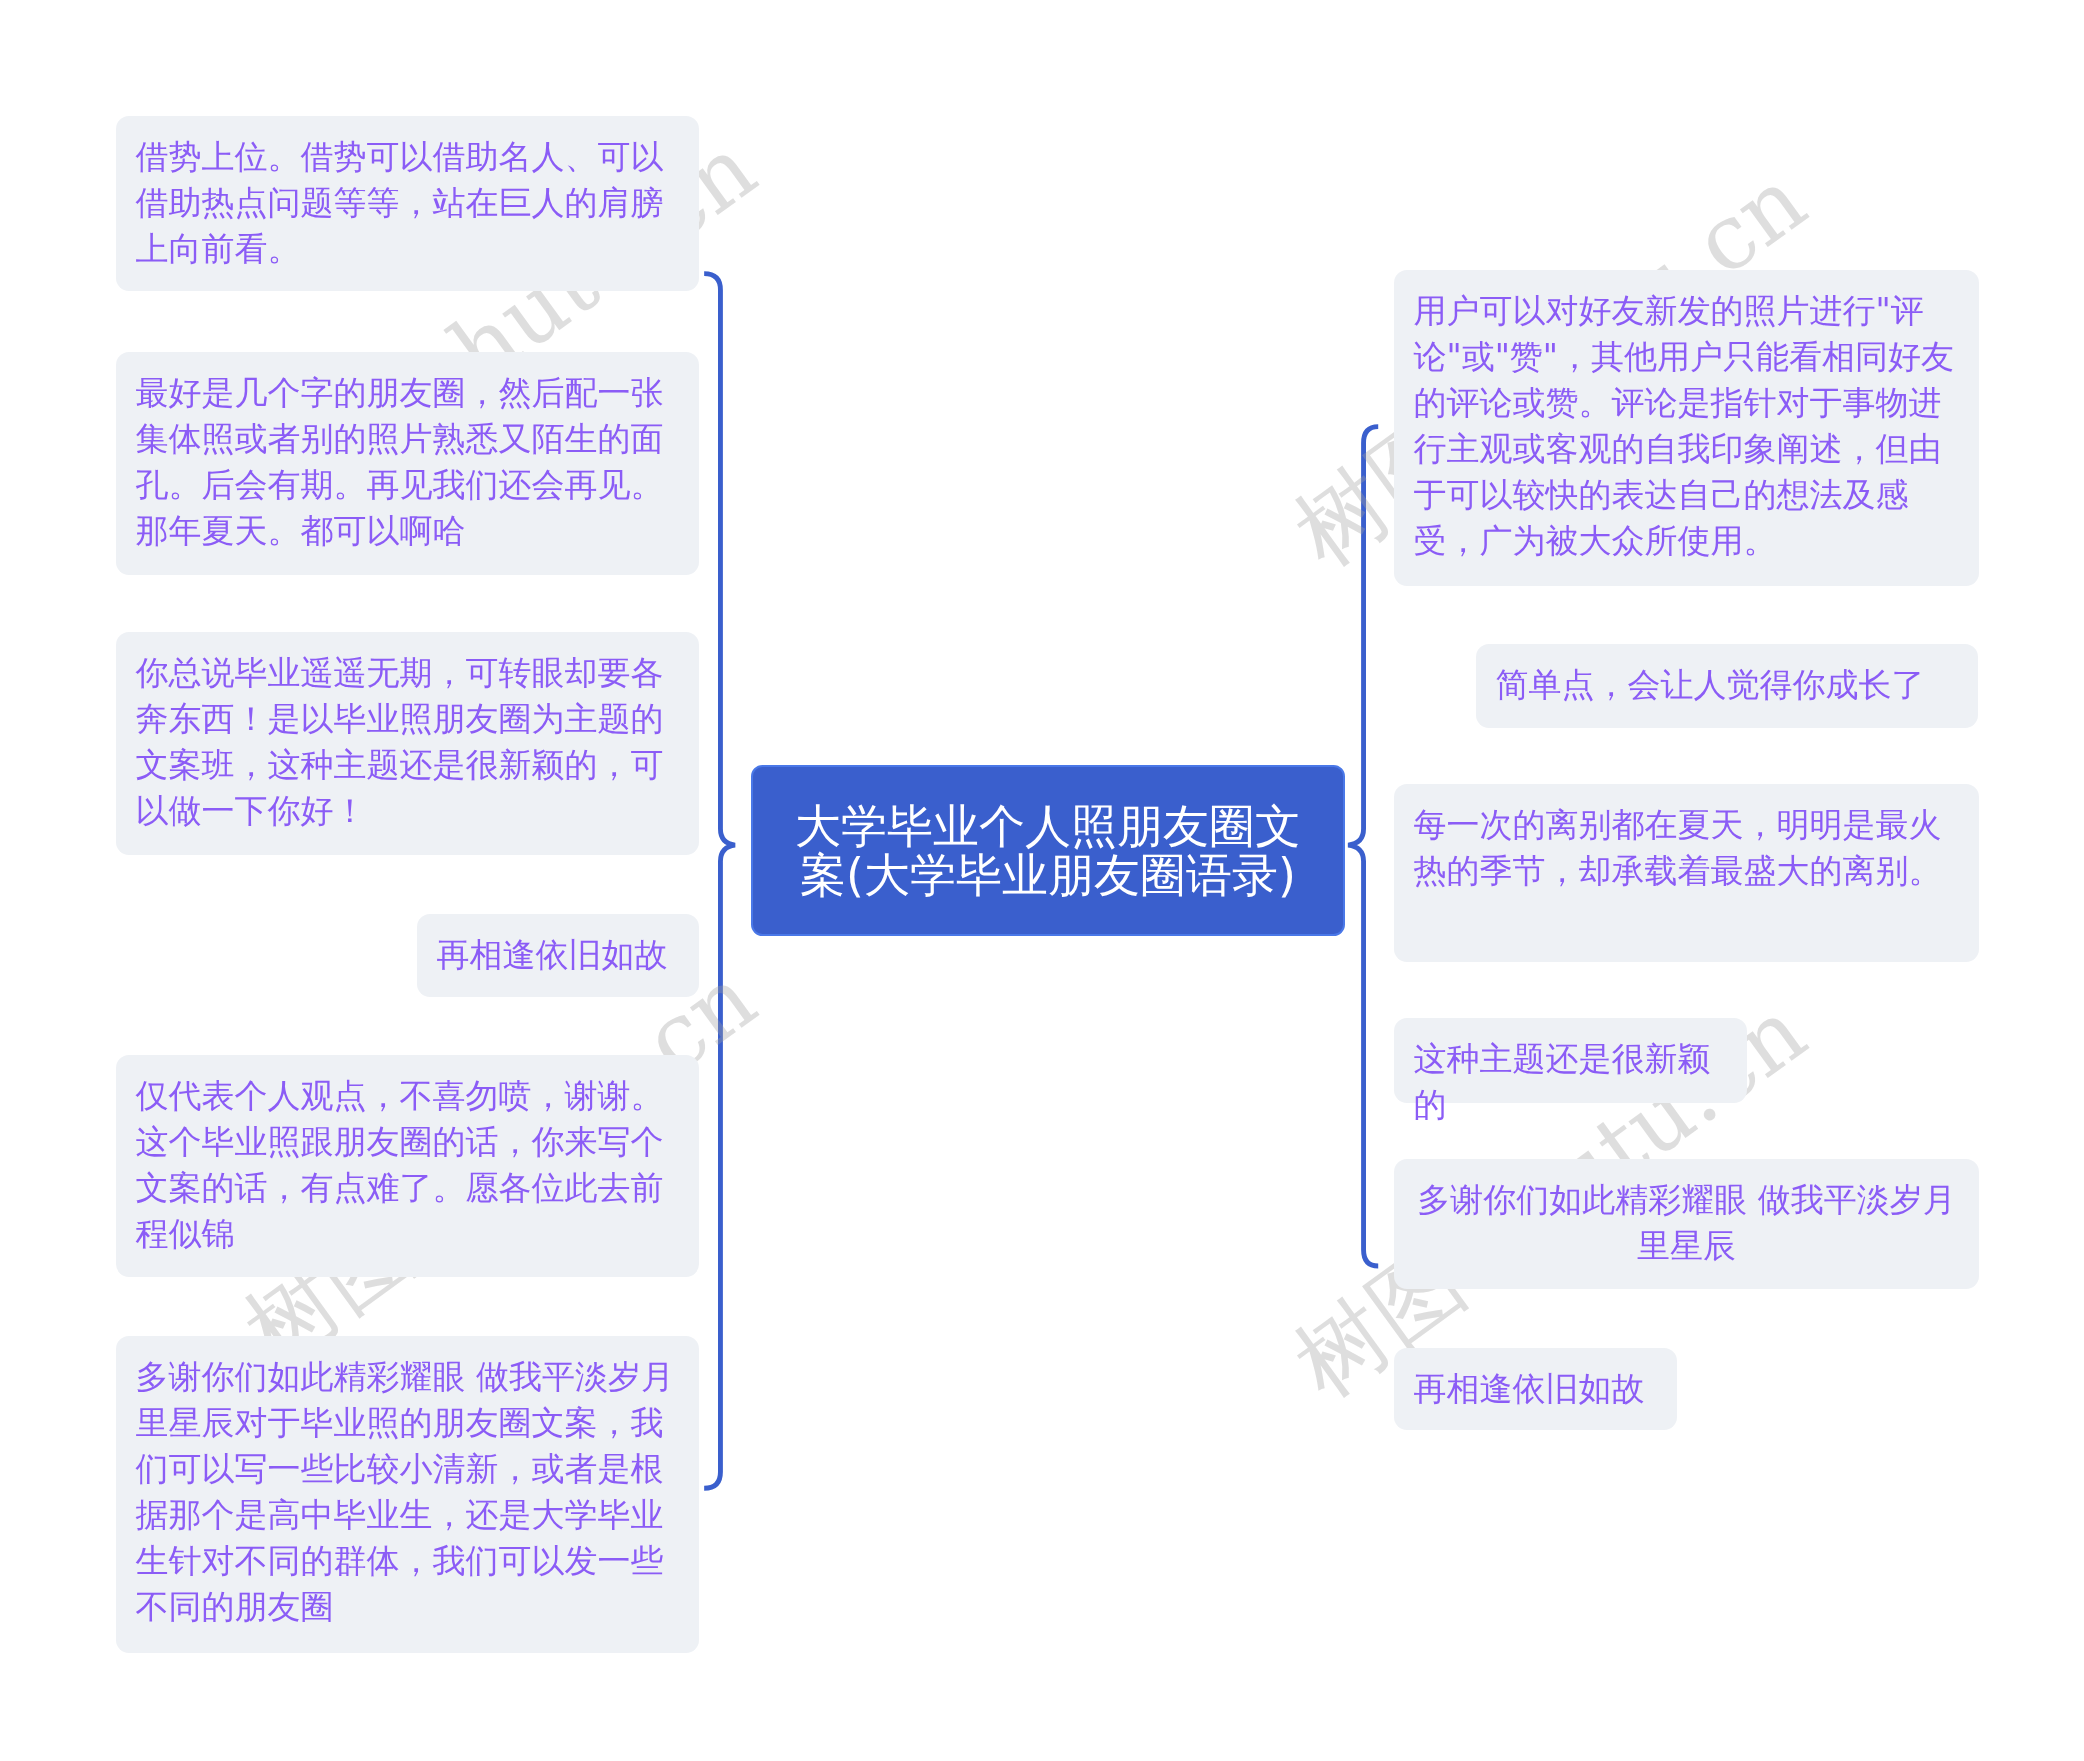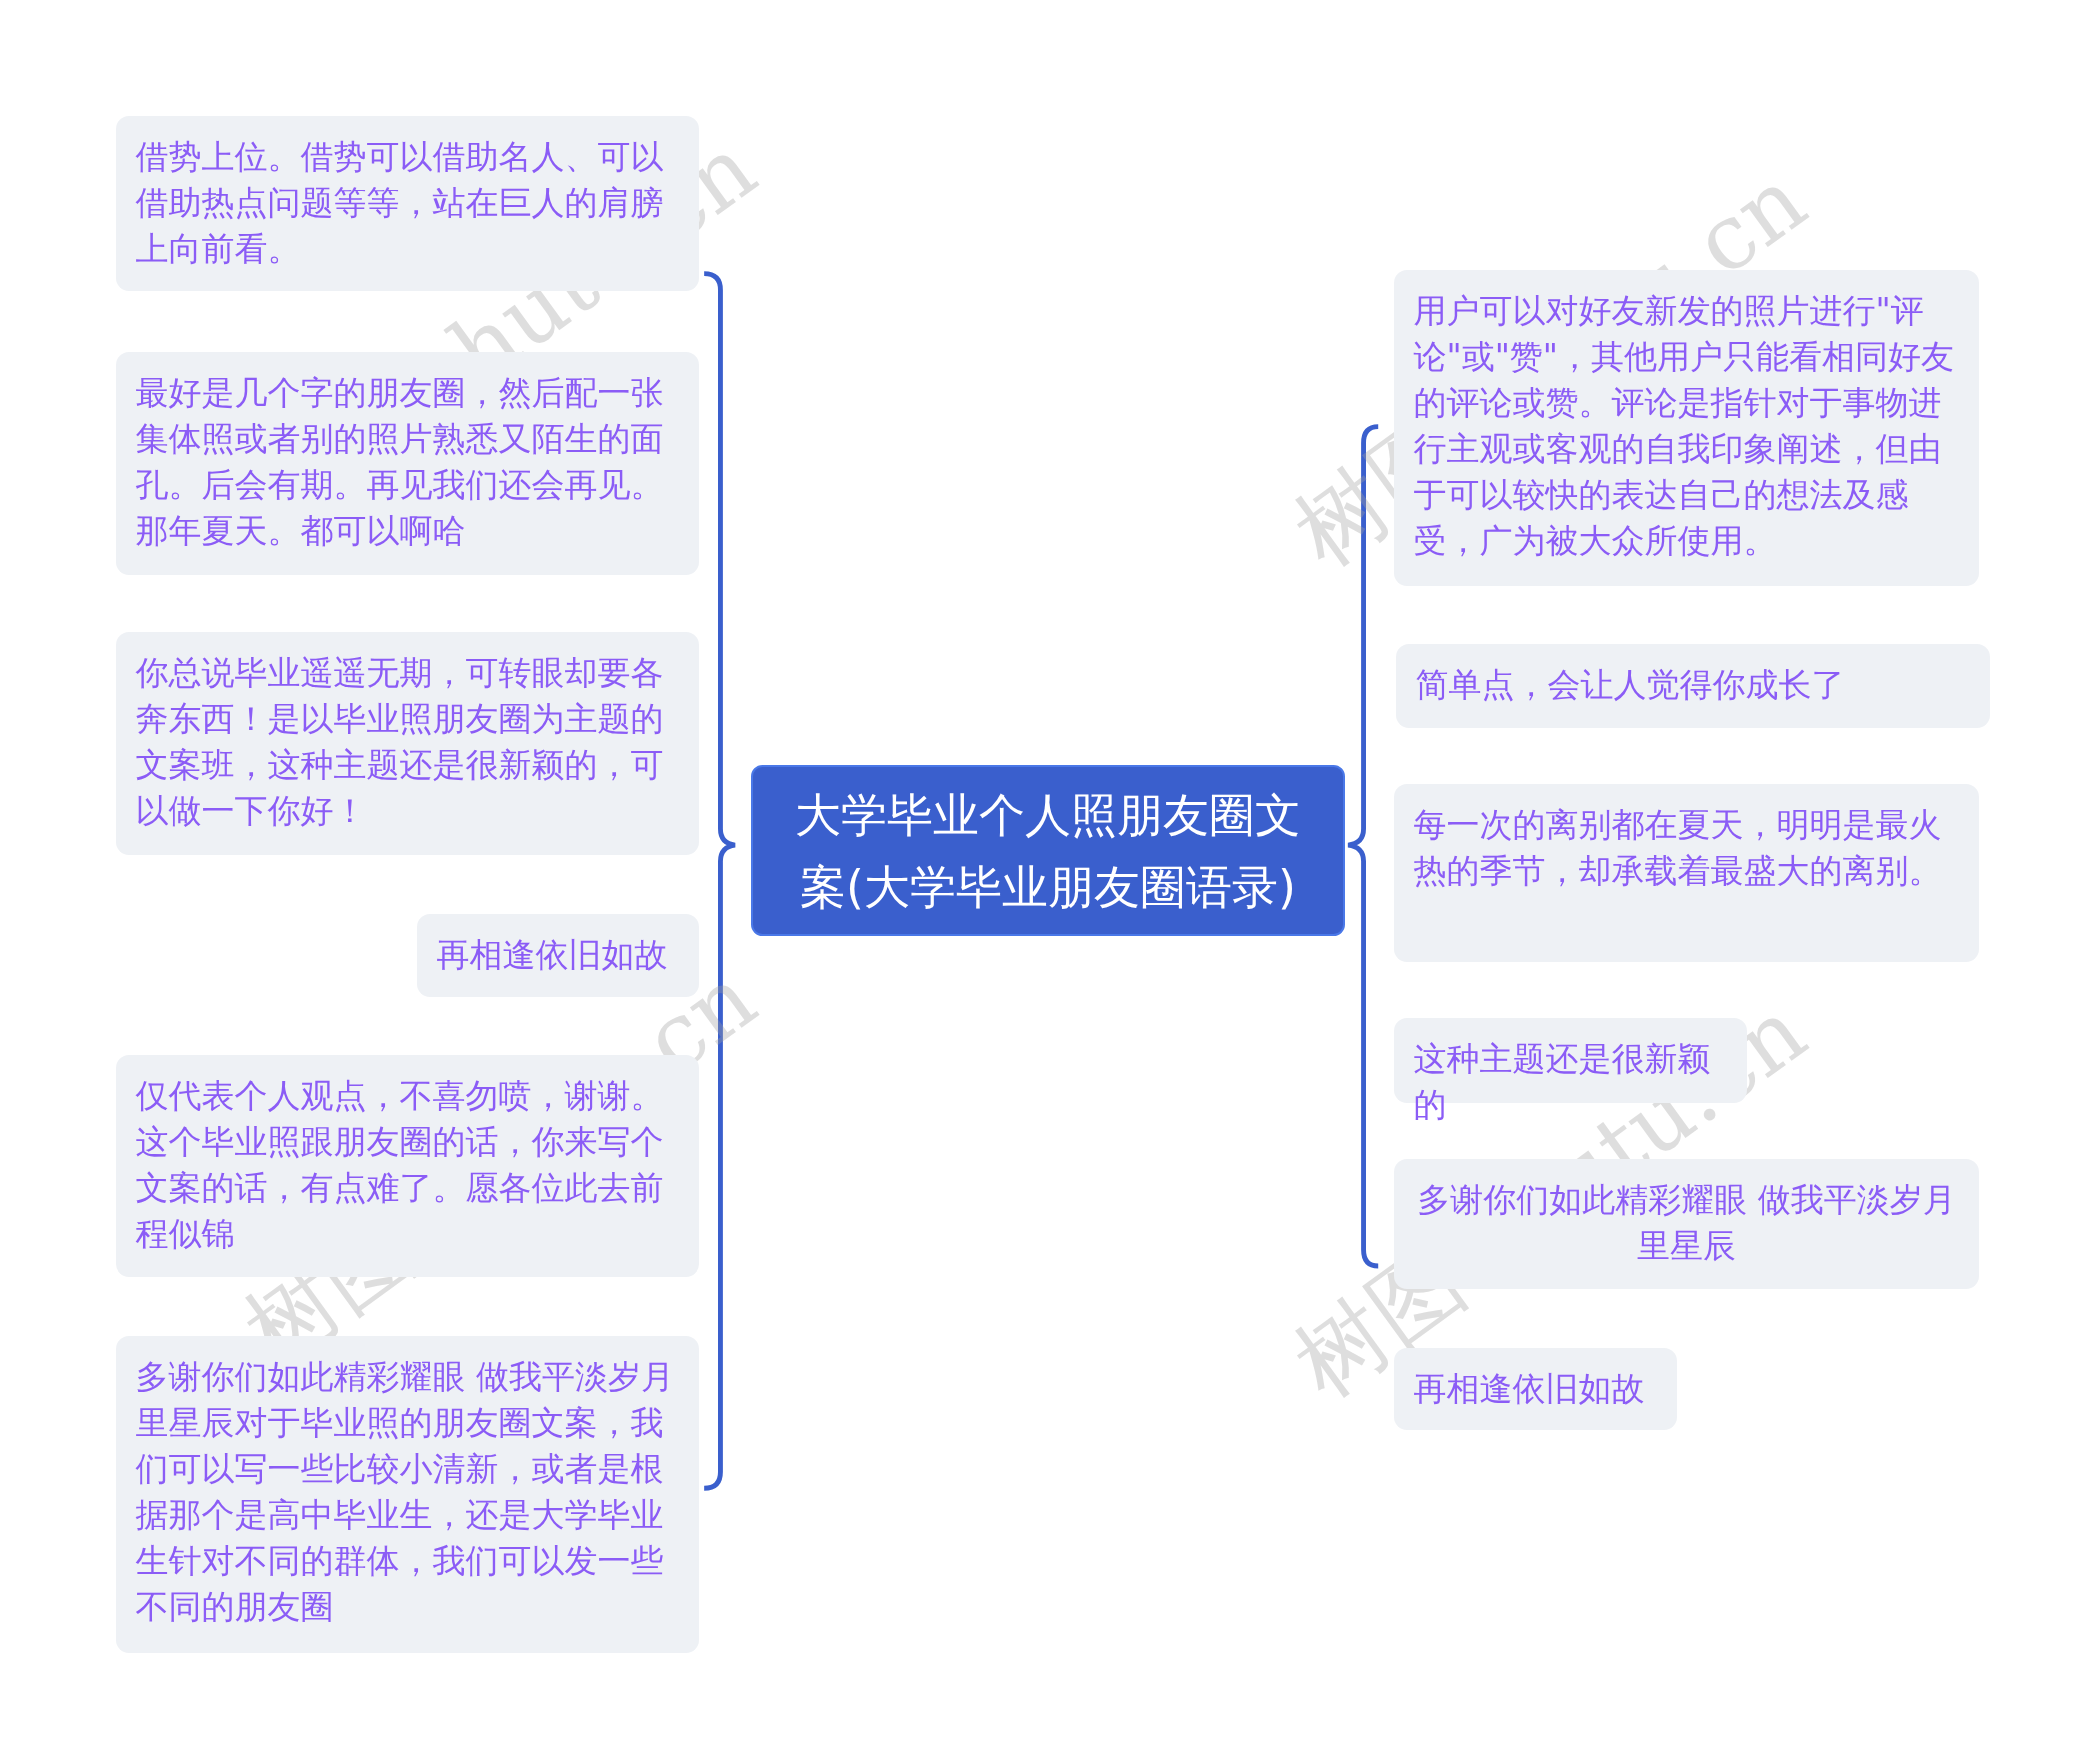--- a/index.html
+++ b/index.html
@@ -8,21 +8,21 @@
   .node {
     position: absolute; box-sizing: border-box;
     background: #eef1f5; border-radius: 13px;
     color: #8b5cf6; font-size: 33px; line-height: 46px;
     padding: 18px 19.5px; word-break: break-all; white-space: normal;
   }
   .center {
     position: absolute; box-sizing: border-box;
     left: 751px; top: 765px; width: 594px; height: 171px;
     background: #3a5fcd; border: 2.4px solid #4a78e8; border-radius: 11.4px;
-    color: #ffffff; font-size: 46px; line-height: 72px;
+    color: #ffffff; font-size: 46px; line-height: 49px;
     display: flex; align-items: center; justify-content: flex-end; text-align: center;
     padding: 0 33px;
   }
   svg.connectors { position: absolute; left: 0; top: 0; pointer-events: none; }
   .watermark {
     position: absolute; font-family: "DejaVu Serif", "Liberation Serif", serif;
     font-size: 90px; color: rgba(160,160,160,0.35); transform: rotate(-36deg);
     transform-origin: left bottom; white-space: nowrap; pointer-events: none;
   }
 </style>
@@ -60,21 +60,21 @@
 <div class="node" style="left:116px; top:1055px; width:583px; height:222px;">
   <span>仅代表个人观点，不喜勿喷，谢谢。这个毕业照跟朋友圈的话，你来写个文案的话，有点难了。愿各位此去前程似锦</span>
 </div>
 <div class="node" style="left:116px; top:1336px; width:583px; height:317px;">
   <span>多谢你们如此精彩耀眼 做我平淡岁月里星辰对于毕业照的朋友圈文案，我们可以写一些比较小清新，或者是根据那个是高中毕业生，还是大学毕业生针对不同的群体，我们可以发一些不同的朋友圈</span>
 </div>
 
 <div class="node" style="left:1394px; top:270px; width:585px; height:316px;">
   <span>用户可以对好友新发的照片进行"评论"或"赞"，其他用户只能看相同好友的评论或赞。评论是指针对于事物进行主观或客观的自我印象阐述，但由于可以较快的表达自己的想法及感受，广为被大众所使用。</span>
 </div>
-<div class="node" style="left:1396px; top:644px; width:594px; height:84px;">
+<div class="node" style="left:1476px; top:644px; width:502px; height:84px;">
   <span>简单点，会让人觉得你成长了</span>
 </div>
 <div class="node" style="left:1394px; top:784px; width:585px; height:178px;">
   <span>每一次的离别都在夏天，明明是最火热的季节，却承载着最盛大的离别。</span>
 </div>
 <div class="node" style="left:1394px; top:1018px; width:353px; height:85px;">
   <span>这种主题还是很新颖的</span>
 </div>
 <div class="node" style="left:1394px; top:1159px; width:585px; height:130px;text-align:center;">
   <span>多谢你们如此精彩耀眼 做我平淡岁月里星辰</span>

